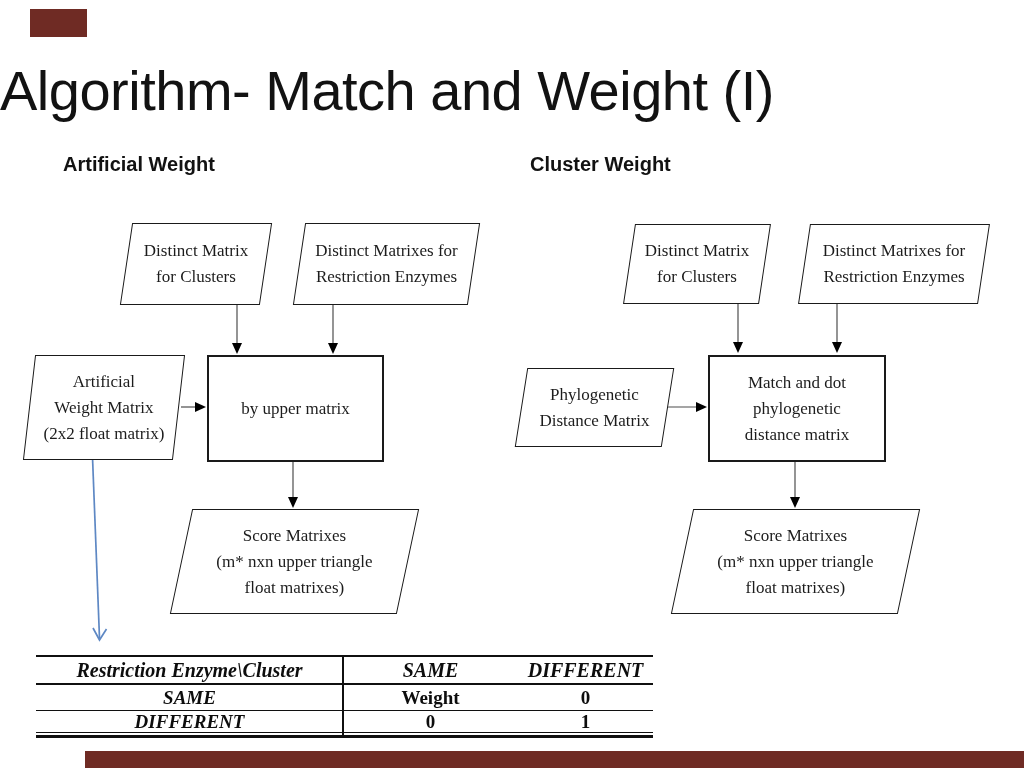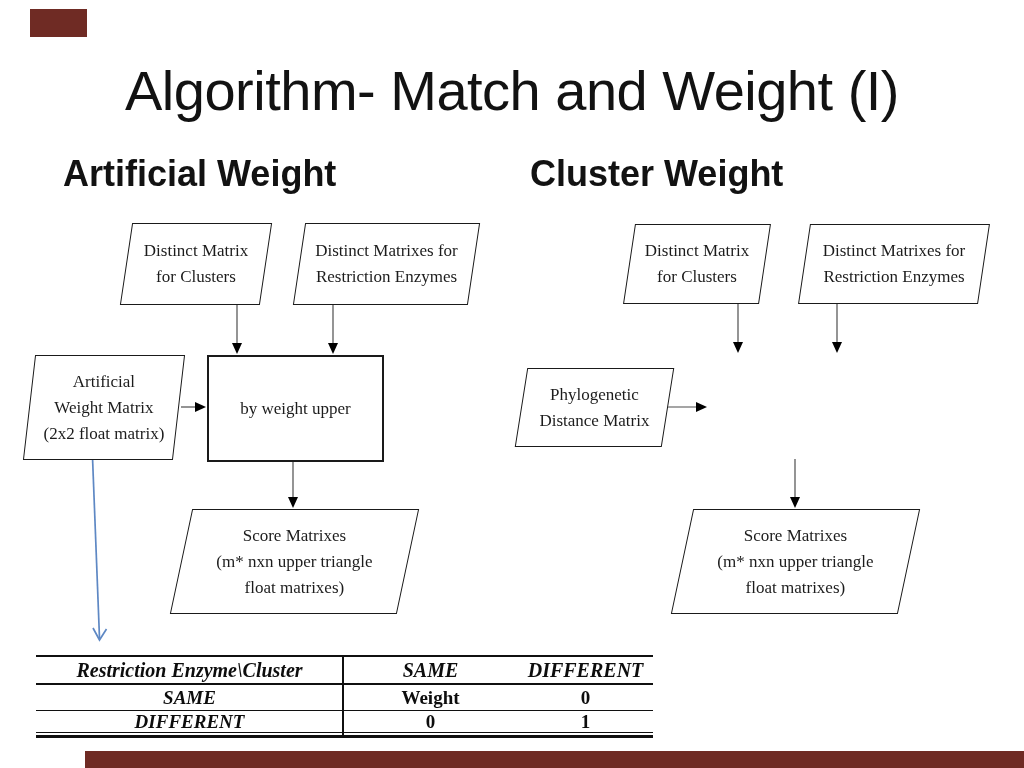--- a/index.html
+++ b/index.html
@@ -1,23 +1,23 @@
 <!DOCTYPE html>
 <html><head>
 <meta charset="utf-8">
 <style>
   html,body{margin:0;padding:0;background:#ffffff;}
   .stage{position:relative;width:1024px;height:768px;background:#ffffff;overflow:hidden;
          font-family:"Liberation Sans",sans-serif;color:#111;}
   
   .decor{position:absolute;background:#6F2B24;}
   
-  .title{position:absolute;left:0;right:0;top:58px;text-align:center;
+  .title{position:absolute;left:0;right:0;top:58px;
          font-size:56px;letter-spacing:-0.5px;color:#121212;white-space:nowrap;}
-  .sec-head{position:absolute;font-weight:700;font-size:36px;color:#121212;white-space:nowrap;}
+  .sec-head{position:absolute;font-weight:700;font-size:20px;color:#121212;white-space:nowrap;}
   
   .node{position:absolute;display:flex;align-items:center;justify-content:center;
         text-align:center;background:#fff;
         font-family:"Liberation Serif","DejaVu Serif",serif;
         font-size:17px;line-height:26px;color:#1c1c1c;}
   .rect{border:2px solid #1a1a1a;}
   .para{border:1.5px solid #1a1a1a;transform:skewX(var(--sk));}
   .para .inner{transform:skewX(calc(var(--sk) * -1));}
   .inner{width:100%;}
   .inner span{display:block;white-space:nowrap;}
@@ -100,21 +100,21 @@
   </div>
   <div class="node para" style="left:29px;top:355px;width:148px;height:103px;--sk:-6.6deg;">
     <div class="inner">
       <span>Artificial</span>
       <span>Weight Matrix</span>
       <span>(2x2 float matrix)</span>
     </div>
   </div>
   <div class="node rect" style="left:207px;top:355px;width:173px;height:103px;">
     <div class="inner">
-      <span>by weight upper</span>
+      <span>by upper matrix</span>
     </div>
   </div>
   <div class="node para" style="left:181px;top:509px;width:225px;height:103px;--sk:-12deg;">
     <div class="inner">
       <span>Score Matrixes</span>
       <span>(m* nxn upper triangle</span>
       <span>float matrixes)</span>
     </div>
   </div>
 
@@ -127,20 +127,27 @@
   <div class="node para" style="left:804px;top:224px;width:178px;height:78px;--sk:-8.5deg;">
     <div class="inner">
       <span>Distinct Matrixes for</span>
       <span>Restriction Enzymes</span>
     </div>
   </div>
   <div class="node para" style="left:521px;top:368px;width:145px;height:77px;--sk:-9deg;">
     <div class="inner">
       <span>Phylogenetic</span>
       <span>Distance Matrix</span>
+    </div>
+  </div>
+  <div class="node rect" style="left:708px;top:355px;width:174px;height:103px;">
+    <div class="inner">
+      <span>Match and dot</span>
+      <span>phylogenetic</span>
+      <span>distance matrix</span>
     </div>
   </div>
   <div class="node para" style="left:682px;top:509px;width:225px;height:103px;--sk:-12deg;">
     <div class="inner">
       <span>Score Matrixes</span>
       <span>(m* nxn upper triangle</span>
       <span>float matrixes)</span>
     </div>
   </div>
 

